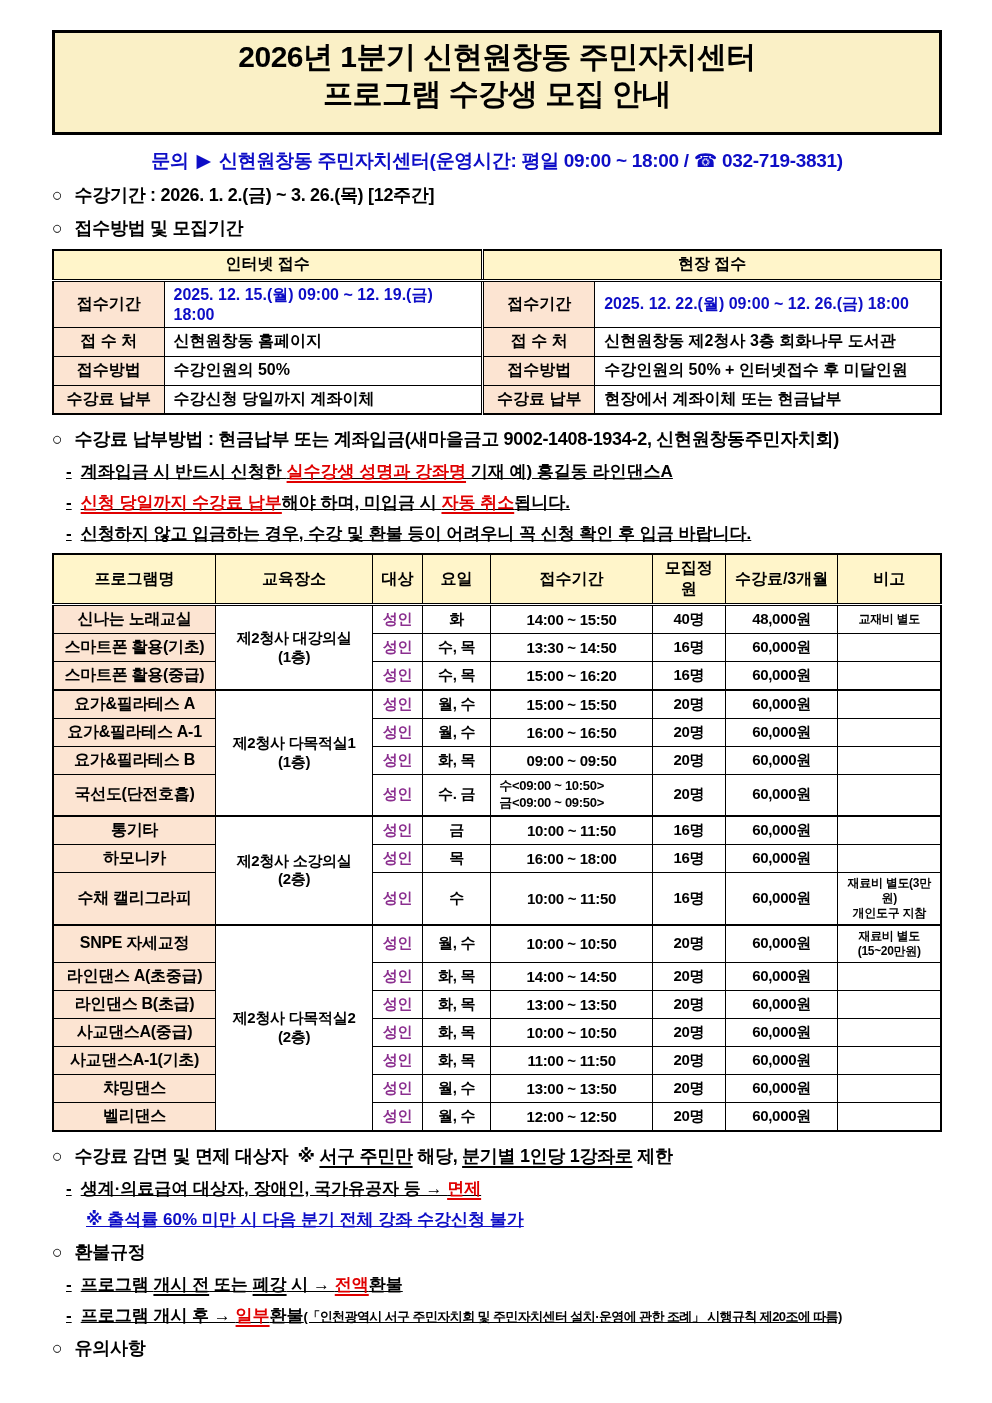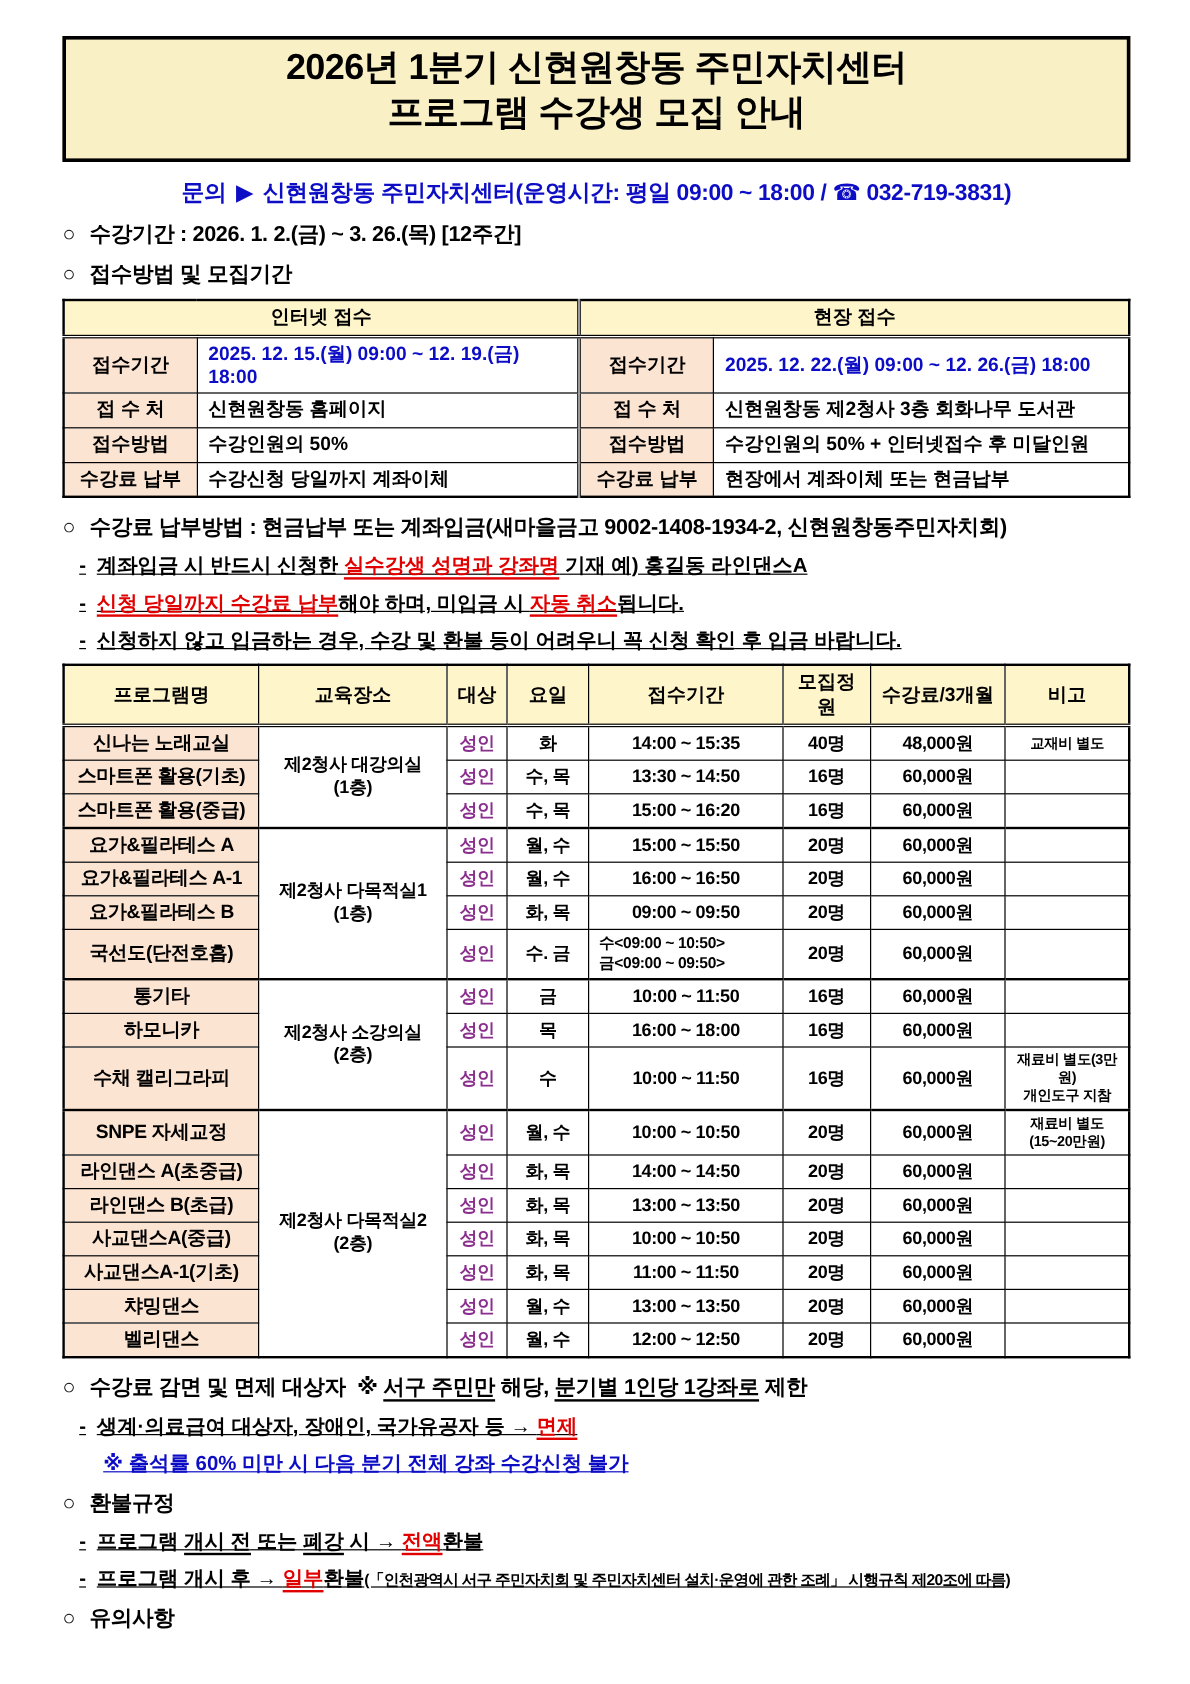--- a/index.html
+++ b/index.html
@@ -192,21 +192,21 @@
         <th>수강료/3개월</th>
         <th>비고</th>
       </tr>
     </thead>
     <tbody>
         <tr class="gs">
           <td class="name">신나는 노래교실</td>
           <td class="venue" rowspan="3">제2청사 대강의실<br>(1층)</td>
           <td class="target">성인</td>
           <td class="day">화</td>
-          <td class="time">14:00 ~ 15:35</td>
+          <td class="time">14:00 ~ 15:50</td>
           <td class="capacity">40명</td>
           <td class="fee">48,000원</td>
           <td class="note">교재비 별도</td>
         </tr>
         <tr>
           <td class="name">스마트폰 활용(기초)</td>
           <td class="target">성인</td>
           <td class="day">수, 목</td>
           <td class="time">13:30 ~ 14:50</td>
           <td class="capacity">16명</td>

